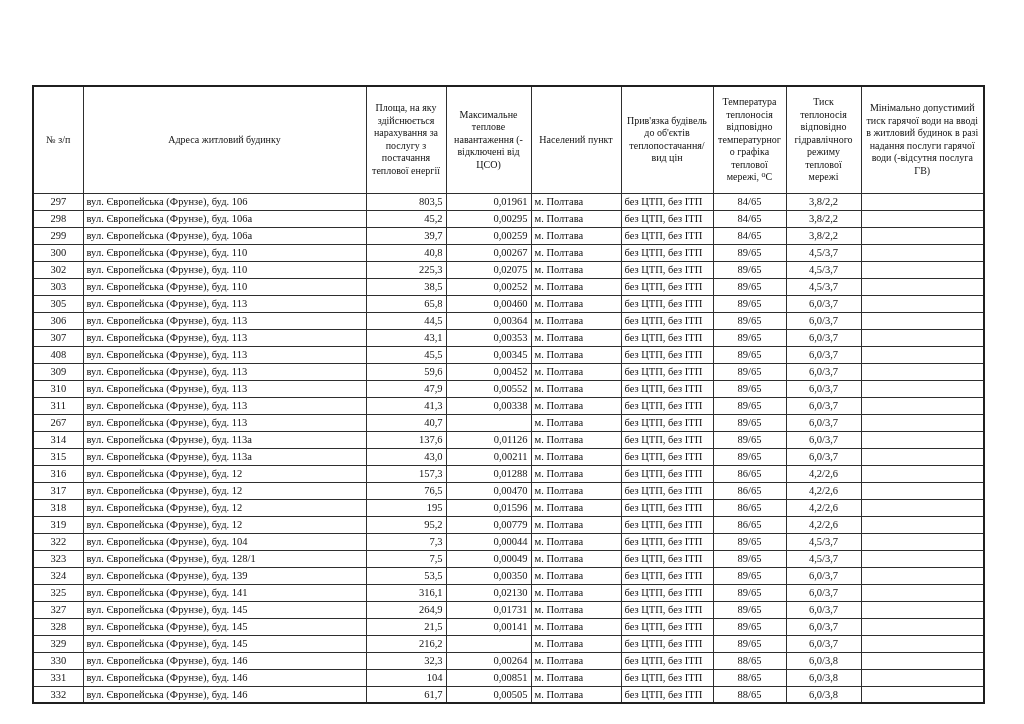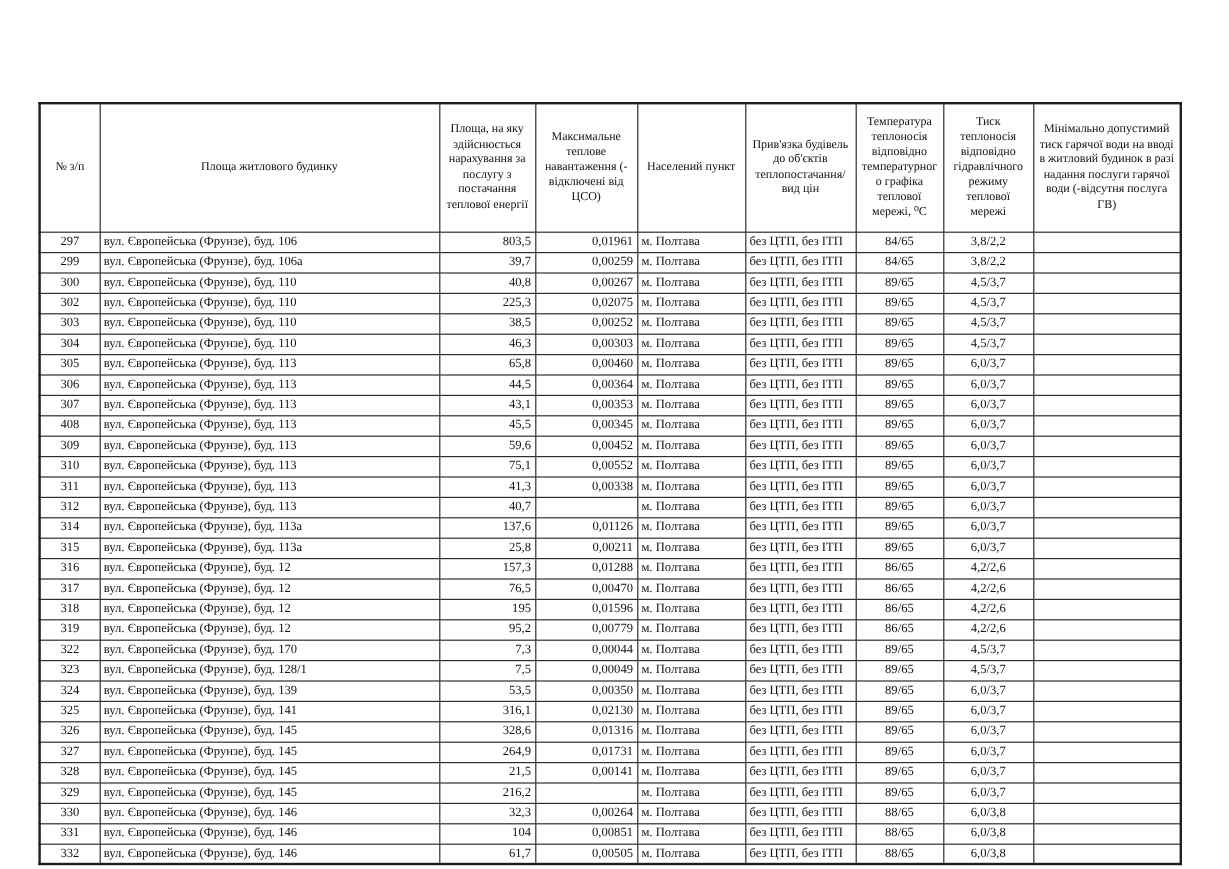--- a/index.html
+++ b/index.html
@@ -47,21 +47,21 @@
       <col style="width:85px">
       <col style="width:90px">
       <col style="width:92px">
       <col style="width:73px">
       <col style="width:75px">
       <col style="width:123px">
     </colgroup>
     <thead>
       <tr>
         <th>№ з/п</th>
-        <th>Площа житлового будинку</th>
+        <th>Адреса житловий будинку</th>
         <th>Площа, на яку здійснюється нарахування за послугу з постачання теплової енергії</th>
         <th>Максимальне теплове навантаження      (-відключені від ЦСО)</th>
         <th>Населений пункт</th>
         <th>Прив'язка будівель до об'єктів теплопостачання/ вид цін</th>
         <th>Температура теплоносія відповідно температурного графіка теплової мережі, ⁰С</th>
         <th>Тиск теплоносія відповідно гідравлічного режиму теплової мережі</th>
         <th>Мінімально допустимий тиск гарячої води на вводі в житловий будинок в разі надання послуги гарячої води       (-відсутня послуга ГВ)</th>
       </tr>
     </thead>
     <tbody>
@@ -70,20 +70,31 @@
       <td class="al-l">вул. Європейська (Фрунзе), буд. 106</td>
       <td class="al-r">803,5</td>
       <td class="al-r">0,01961</td>
       <td class="al-l">м. Полтава</td>
       <td class="al-l">без ЦТП, без ІТП</td>
       <td class="al-c">84/65</td>
       <td class="al-c">3,8/2,2</td>
       <td class="al-l"></td>
     </tr>
         <tr>
+      <td class="al-c">298</td>
+      <td class="al-l">вул. Європейська (Фрунзе), буд. 106а</td>
+      <td class="al-r">45,2</td>
+      <td class="al-r">0,00295</td>
+      <td class="al-l">м. Полтава</td>
+      <td class="al-l">без ЦТП, без ІТП</td>
+      <td class="al-c">84/65</td>
+      <td class="al-c">3,8/2,2</td>
+      <td class="al-l"></td>
+    </tr>
+        <tr>
       <td class="al-c">299</td>
       <td class="al-l">вул. Європейська (Фрунзе), буд. 106а</td>
       <td class="al-r">39,7</td>
       <td class="al-r">0,00259</td>
       <td class="al-l">м. Полтава</td>
       <td class="al-l">без ЦТП, без ІТП</td>
       <td class="al-c">84/65</td>
       <td class="al-c">3,8/2,2</td>
       <td class="al-l"></td>
     </tr>
@@ -114,31 +125,20 @@
       <td class="al-l">вул. Європейська (Фрунзе), буд. 110</td>
       <td class="al-r">38,5</td>
       <td class="al-r">0,00252</td>
       <td class="al-l">м. Полтава</td>
       <td class="al-l">без ЦТП, без ІТП</td>
       <td class="al-c">89/65</td>
       <td class="al-c">4,5/3,7</td>
       <td class="al-l"></td>
     </tr>
         <tr>
-      <td class="al-c">304</td>
-      <td class="al-l">вул. Європейська (Фрунзе), буд. 110</td>
-      <td class="al-r">46,3</td>
-      <td class="al-r">0,00303</td>
-      <td class="al-l">м. Полтава</td>
-      <td class="al-l">без ЦТП, без ІТП</td>
-      <td class="al-c">89/65</td>
-      <td class="al-c">4,5/3,7</td>
-      <td class="al-l"></td>
-    </tr>
-        <tr>
       <td class="al-c">305</td>
       <td class="al-l">вул. Європейська (Фрунзе), буд. 113</td>
       <td class="al-r">65,8</td>
       <td class="al-r">0,00460</td>
       <td class="al-l">м. Полтава</td>
       <td class="al-l">без ЦТП, без ІТП</td>
       <td class="al-c">89/65</td>
       <td class="al-c">6,0/3,7</td>
       <td class="al-l"></td>
     </tr>
@@ -182,41 +182,41 @@
       <td class="al-r">0,00452</td>
       <td class="al-l">м. Полтава</td>
       <td class="al-l">без ЦТП, без ІТП</td>
       <td class="al-c">89/65</td>
       <td class="al-c">6,0/3,7</td>
       <td class="al-l"></td>
     </tr>
         <tr>
       <td class="al-c">310</td>
       <td class="al-l">вул. Європейська (Фрунзе), буд. 113</td>
-      <td class="al-r">75,1</td>
+      <td class="al-r">47,9</td>
       <td class="al-r">0,00552</td>
       <td class="al-l">м. Полтава</td>
       <td class="al-l">без ЦТП, без ІТП</td>
       <td class="al-c">89/65</td>
       <td class="al-c">6,0/3,7</td>
       <td class="al-l"></td>
     </tr>
         <tr>
       <td class="al-c">311</td>
       <td class="al-l">вул. Європейська (Фрунзе), буд. 113</td>
       <td class="al-r">41,3</td>
       <td class="al-r">0,00338</td>
       <td class="al-l">м. Полтава</td>
       <td class="al-l">без ЦТП, без ІТП</td>
       <td class="al-c">89/65</td>
       <td class="al-c">6,0/3,7</td>
       <td class="al-l"></td>
     </tr>
         <tr>
-      <td class="al-c">312</td>
+      <td class="al-c">267</td>
       <td class="al-l">вул. Європейська (Фрунзе), буд. 113</td>
       <td class="al-r">40,7</td>
       <td class="al-r"></td>
       <td class="al-l">м. Полтава</td>
       <td class="al-l">без ЦТП, без ІТП</td>
       <td class="al-c">89/65</td>
       <td class="al-c">6,0/3,7</td>
       <td class="al-l"></td>
     </tr>
         <tr>
@@ -226,21 +226,21 @@
       <td class="al-r">0,01126</td>
       <td class="al-l">м. Полтава</td>
       <td class="al-l">без ЦТП, без ІТП</td>
       <td class="al-c">89/65</td>
       <td class="al-c">6,0/3,7</td>
       <td class="al-l"></td>
     </tr>
         <tr>
       <td class="al-c">315</td>
       <td class="al-l">вул. Європейська (Фрунзе), буд. 113а</td>
-      <td class="al-r">25,8</td>
+      <td class="al-r">43,0</td>
       <td class="al-r">0,00211</td>
       <td class="al-l">м. Полтава</td>
       <td class="al-l">без ЦТП, без ІТП</td>
       <td class="al-c">89/65</td>
       <td class="al-c">6,0/3,7</td>
       <td class="al-l"></td>
     </tr>
         <tr>
       <td class="al-c">316</td>
       <td class="al-l">вул. Європейська (Фрунзе), буд. 12</td>
@@ -280,21 +280,21 @@
       <td class="al-r">95,2</td>
       <td class="al-r">0,00779</td>
       <td class="al-l">м. Полтава</td>
       <td class="al-l">без ЦТП, без ІТП</td>
       <td class="al-c">86/65</td>
       <td class="al-c">4,2/2,6</td>
       <td class="al-l"></td>
     </tr>
         <tr>
       <td class="al-c">322</td>
-      <td class="al-l">вул. Європейська (Фрунзе), буд. 170</td>
+      <td class="al-l">вул. Європейська (Фрунзе), буд. 104</td>
       <td class="al-r">7,3</td>
       <td class="al-r">0,00044</td>
       <td class="al-l">м. Полтава</td>
       <td class="al-l">без ЦТП, без ІТП</td>
       <td class="al-c">89/65</td>
       <td class="al-c">4,5/3,7</td>
       <td class="al-l"></td>
     </tr>
         <tr>
       <td class="al-c">323</td>
@@ -316,31 +316,20 @@
       <td class="al-l">без ЦТП, без ІТП</td>
       <td class="al-c">89/65</td>
       <td class="al-c">6,0/3,7</td>
       <td class="al-l"></td>
     </tr>
         <tr>
       <td class="al-c">325</td>
       <td class="al-l">вул. Європейська (Фрунзе), буд. 141</td>
       <td class="al-r">316,1</td>
       <td class="al-r">0,02130</td>
-      <td class="al-l">м. Полтава</td>
-      <td class="al-l">без ЦТП, без ІТП</td>
-      <td class="al-c">89/65</td>
-      <td class="al-c">6,0/3,7</td>
-      <td class="al-l"></td>
-    </tr>
-        <tr>
-      <td class="al-c">326</td>
-      <td class="al-l">вул. Європейська (Фрунзе), буд. 145</td>
-      <td class="al-r">328,6</td>
-      <td class="al-r">0,01316</td>
       <td class="al-l">м. Полтава</td>
       <td class="al-l">без ЦТП, без ІТП</td>
       <td class="al-c">89/65</td>
       <td class="al-c">6,0/3,7</td>
       <td class="al-l"></td>
     </tr>
         <tr>
       <td class="al-c">327</td>
       <td class="al-l">вул. Європейська (Фрунзе), буд. 145</td>
       <td class="al-r">264,9</td>

